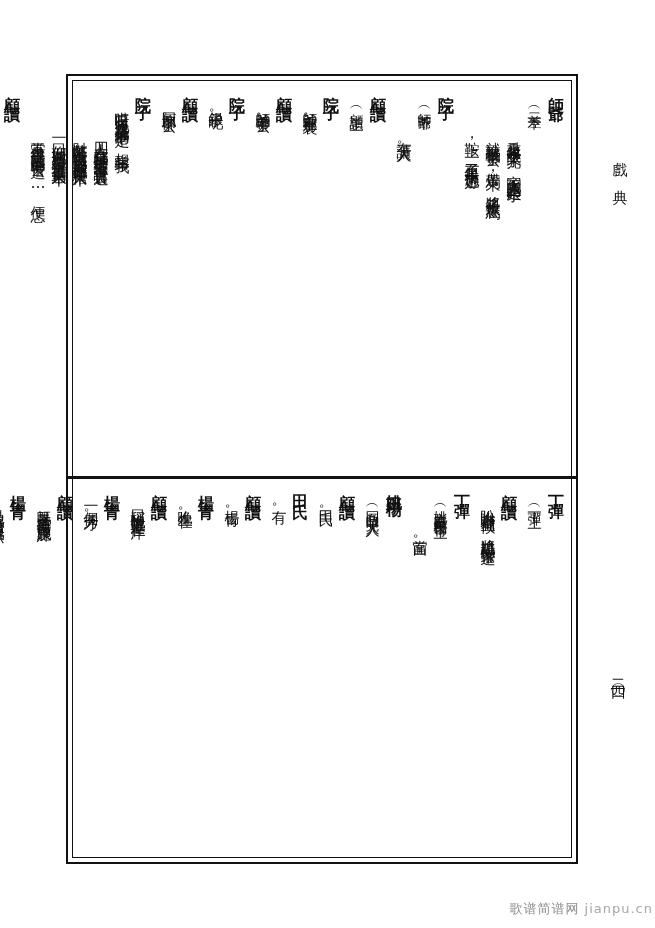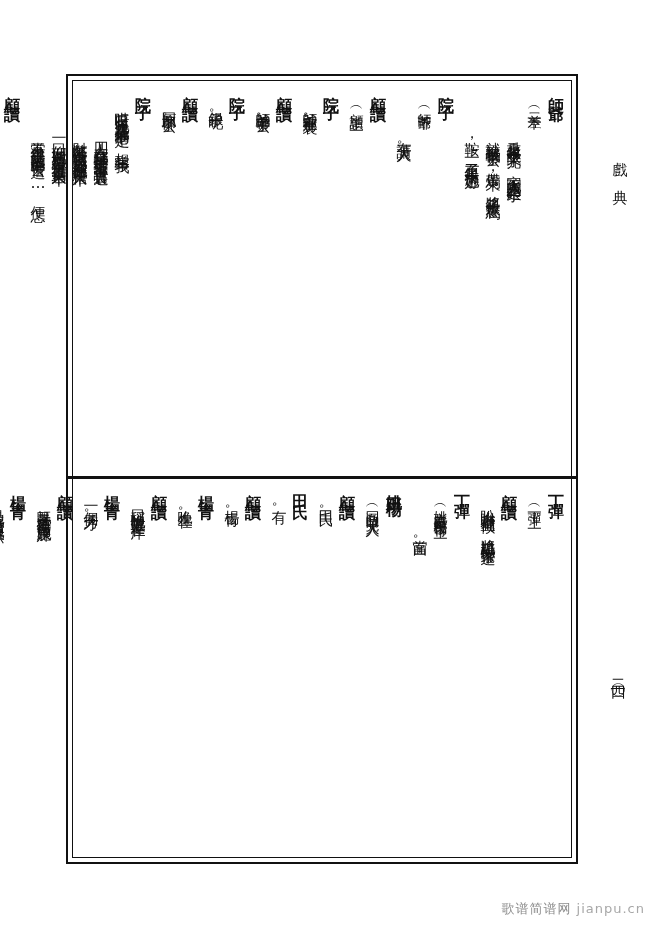--- a/index.html
+++ b/index.html
@@ -137,21 +137,21 @@
     writing-mode: vertical-rl;
     text-orientation: upright;
     font-size: 15px;
     letter-spacing: 3px;
     color: #111;
   }
 
   
   .watermark {
     position: absolute;
-    right: 10px;
+    right: 2px;
     bottom: 10px;
     font-size: 13px;
     color: #9a9a9a;
     font-family: "DejaVu Sans", sans-serif;
     letter-spacing: 1px;
   }
   .watermark .wm-cn { color: #8d8d8d; }
   .watermark .wm-en { color: #a8a8a8; }
 </style>
 </head>

